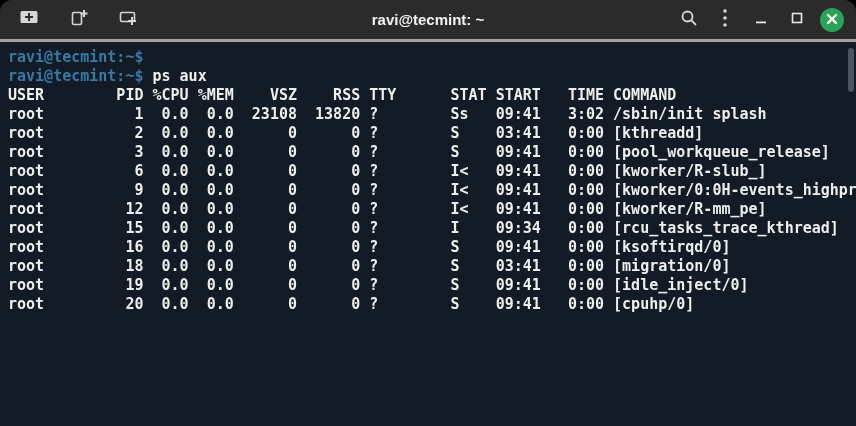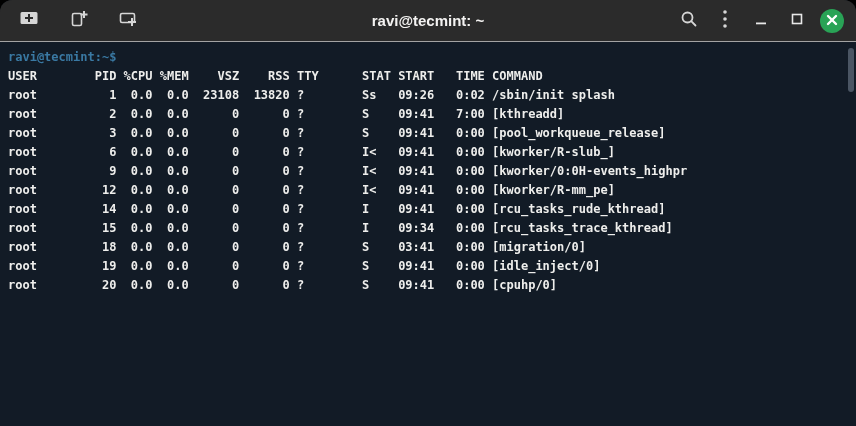--- a/index.html
+++ b/index.html
@@ -14,21 +14,21 @@
     background: var(--terminal-bg, #121b26);
   }
 
   
   .titlebar {
     height: 42px;
     background: var(--titlebar-bg, #2b2b2b);
     display: flex;
     align-items: center;
     position: relative;
-    border-bottom: 1px solid #a3a3a3;
+    border-bottom: 3px solid #a3a3a3;
   }
   .tb-left { display: flex; align-items: center; gap: 24px; padding-left: 16px; }
   .tb-btn {
     width: 26px; height: 26px;
     display: flex; align-items: center; justify-content: center;
     border-radius: 6px; cursor: pointer;
   }
   .tb-title {
     position: absolute; left: 0; right: 0;
     text-align: center;
@@ -49,21 +49,21 @@
   }
 
   
   .terminal {
     position: relative;
     width: 856px; height: 272px;
     background: var(--terminal-bg, #121b26);
     padding: 6px 0 0 8px;
     font-family: "DejaVu Sans Mono", monospace;
     font-weight: bold;
-    font-size: 12px;
+    font-size: 15px;
     color: var(--terminal-fg, #eeeeec);
     cursor: text;
   }
   .term-line {
     height: 19px; line-height: 19px;
     white-space: pre;
     overflow: hidden;
   }
   .prompt { color: var(--prompt-color, #3a79a3); }
 
@@ -152,30 +152,31 @@
             <line x1="2" y1="2" x2="10" y2="10" stroke="#ffffff" stroke-width="2.4" stroke-linecap="round"></line>
             <line x1="10" y1="2" x2="2" y2="10" stroke="#ffffff" stroke-width="2.4" stroke-linecap="round"></line>
           </svg>
         </span>
       </div>
     </div>
   </div>
 
   <div class="terminal">
     <div class="term-line"><span class="prompt">ravi@tecmint:~$</span></div>
+    <div class="term-line"><span class="prompt">ravi@tecmint:~$</span><span> </span><span>ps aux</span></div>
     <div id="ps-output">
         <div class="term-line">USER        PID %CPU %MEM    VSZ    RSS TTY      STAT START   TIME COMMAND</div>
-        <div class="term-line">root          1  0.0  0.0  23108  13820 ?        Ss   09:26   0:02 /sbin/init splash</div>
-        <div class="term-line">root          2  0.0  0.0      0      0 ?        S    09:41   7:00 [kthreadd]</div>
+        <div class="term-line">root          1  0.0  0.0  23108  13820 ?        Ss   09:41   3:02 /sbin/init splash</div>
+        <div class="term-line">root          2  0.0  0.0      0      0 ?        S    03:41   0:00 [kthreadd]</div>
         <div class="term-line">root          3  0.0  0.0      0      0 ?        S    09:41   0:00 [pool_workqueue_release]</div>
         <div class="term-line">root          6  0.0  0.0      0      0 ?        I&lt;   09:41   0:00 [kworker/R-slub_]</div>
         <div class="term-line">root          9  0.0  0.0      0      0 ?        I&lt;   09:41   0:00 [kworker/0:0H-events_highpr</div>
         <div class="term-line">root         12  0.0  0.0      0      0 ?        I&lt;   09:41   0:00 [kworker/R-mm_pe]</div>
-        <div class="term-line">root         14  0.0  0.0      0      0 ?        I    09:41   0:00 [rcu_tasks_rude_kthread]</div>
         <div class="term-line">root         15  0.0  0.0      0      0 ?        I    09:34   0:00 [rcu_tasks_trace_kthread]</div>
+        <div class="term-line">root         16  0.0  0.0      0      0 ?        S    09:41   0:00 [ksoftirqd/0]</div>
         <div class="term-line">root         18  0.0  0.0      0      0 ?        S    03:41   0:00 [migration/0]</div>
         <div class="term-line">root         19  0.0  0.0      0      0 ?        S    09:41   0:00 [idle_inject/0]</div>
         <div class="term-line">root         20  0.0  0.0      0      0 ?        S    09:41   0:00 [cpuhp/0]</div>
       </div>
     <div class="scrollbar-thumb"></div>
   </div>
 
 </div>
 
 </body></html>

